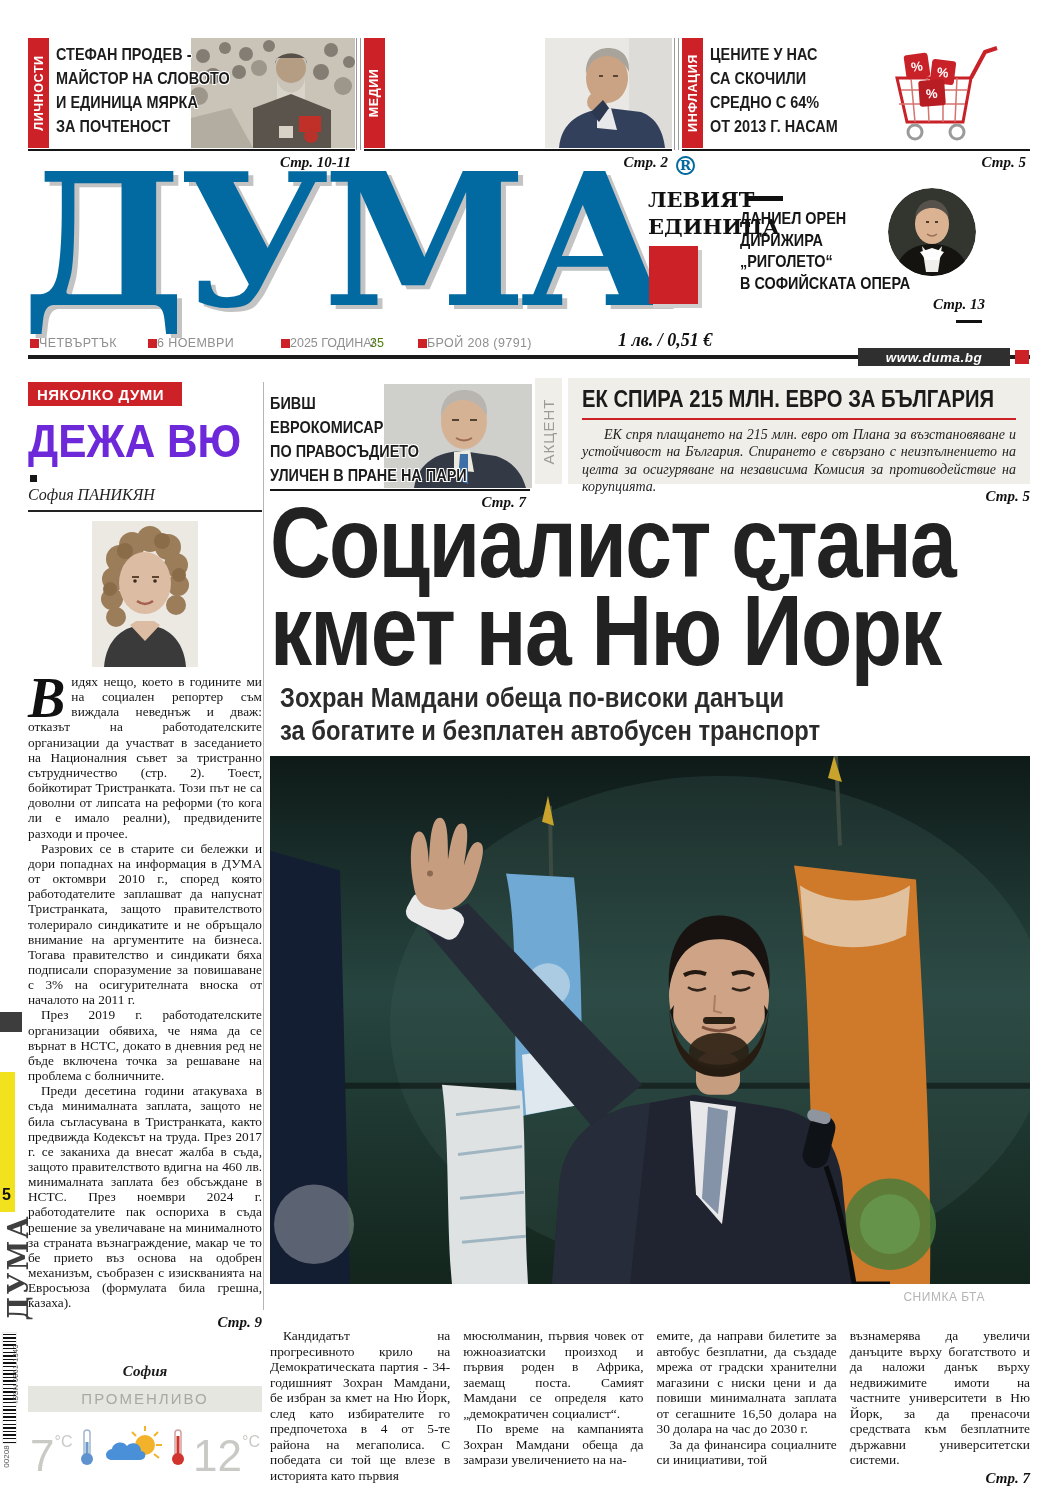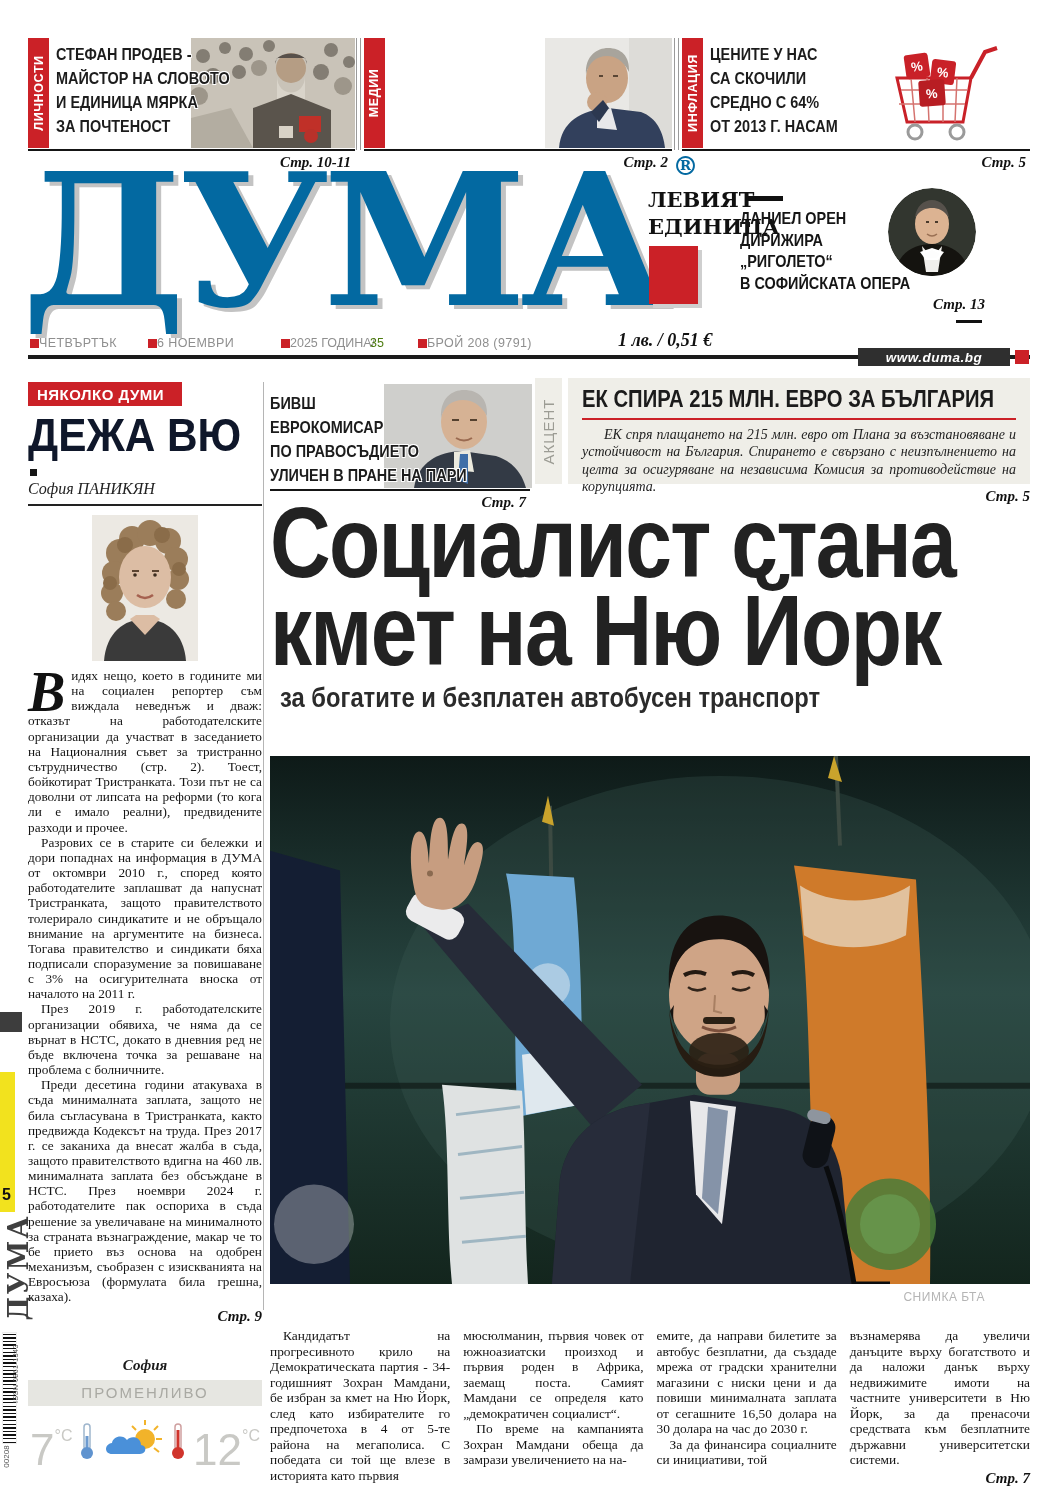--- a/index.html
+++ b/index.html
@@ -44,21 +44,21 @@
   .price{position:absolute;left:618px;top:330px;font:700 italic 18px "Liberation Serif",serif;color:#111}
   .toprule{position:absolute;left:28px;top:355px;width:1002px;height:4px;background:#1b1b1b}
   .sitebox{position:absolute;left:858px;top:348px;width:152px;height:18px;background:#2f2f2f;z-index:3;
            display:flex;align-items:center;justify-content:center}
   .sitebox span{font:700 italic 13.5px "Liberation Sans",sans-serif;color:#fff;letter-spacing:.5px}
   .site-red{position:absolute;left:1015px;top:350px;width:14px;height:14px;background:#cb2127;z-index:3}
   
   .opinion{position:absolute;left:28px;top:382px;width:234px}
   .kicker{width:154px;height:24px;background:#cb2127;display:flex;align-items:center;padding-left:9px}
   .kicker span{font:700 15px "Liberation Sans",sans-serif;color:#fff;letter-spacing:.5px}
-  .op-title{margin-top:5px;font:800 46px/48px "Liberation Sans",sans-serif;color:#0f172a}
+  .op-title{margin-top:11px;font:800 46px/48px "Liberation Sans",sans-serif;color:#6d28d9}
   .op-sq{width:7px;height:7px;background:#161616;margin:10px 0 4px 2px}
   .op-author{font:italic 16px "Liberation Serif",serif;color:#222}
   .op-hr{height:2px;background:#222;margin-top:6px}
   .op-photo{width:106px;height:146px;margin:9px auto 0;overflow:hidden}
   .op-body{margin-top:7px;font:13.3px/1.14 "Liberation Serif",serif;text-align:justify;color:#141414}
   .op-body p.ind{text-indent:13px}
   .dropcap{float:left;font:700 italic 56px/40px "Liberation Serif",serif;margin:4px 6px 0 0;color:#111}
   .op-ref{text-align:right;margin-top:3px}
   .colsep{position:absolute;left:263px;top:382px;width:1px;height:928px;background:#b5b5b5}
   
@@ -410,20 +410,21 @@
     <div class="accent-redline"></div>
     <div class="accent-body">ЕК спря плащането на 215 млн. евро от Плана за възстановяване и устойчивост на България. Спирането е свързано с неизпълнението на целта за осигуряване на независима Комисия за противодействие на корупцията.</div>
   </div>
   <div class="accent-ref pref">Стр. 5</div>
 
   <div class="hl-block">
     <div class="hl"><span class="cond">Социалист стана</span></div>
     <div class="hl"><span class="cond">кмет на Ню Йорк</span></div>
   </div>
   <div class="subhead">
+    <div><span class="cond">Зохран Мамдани обеща по-високи данъци</span></div>
     <div><span class="cond">за богатите и безплатен автобусен транспорт</span></div>
   </div>
 
   <div class="photo">
     <svg width="760" height="528" viewBox="0 0 760 530" preserveAspectRatio="none">
       <defs>
         <linearGradient id="bgg" x1="0" y1="0" x2="0" y2="1">
           <stop offset="0" stop-color="#0e1a18"></stop>
           <stop offset="0.45" stop-color="#274540"></stop>
           <stop offset="1" stop-color="#13251d"></stop>

